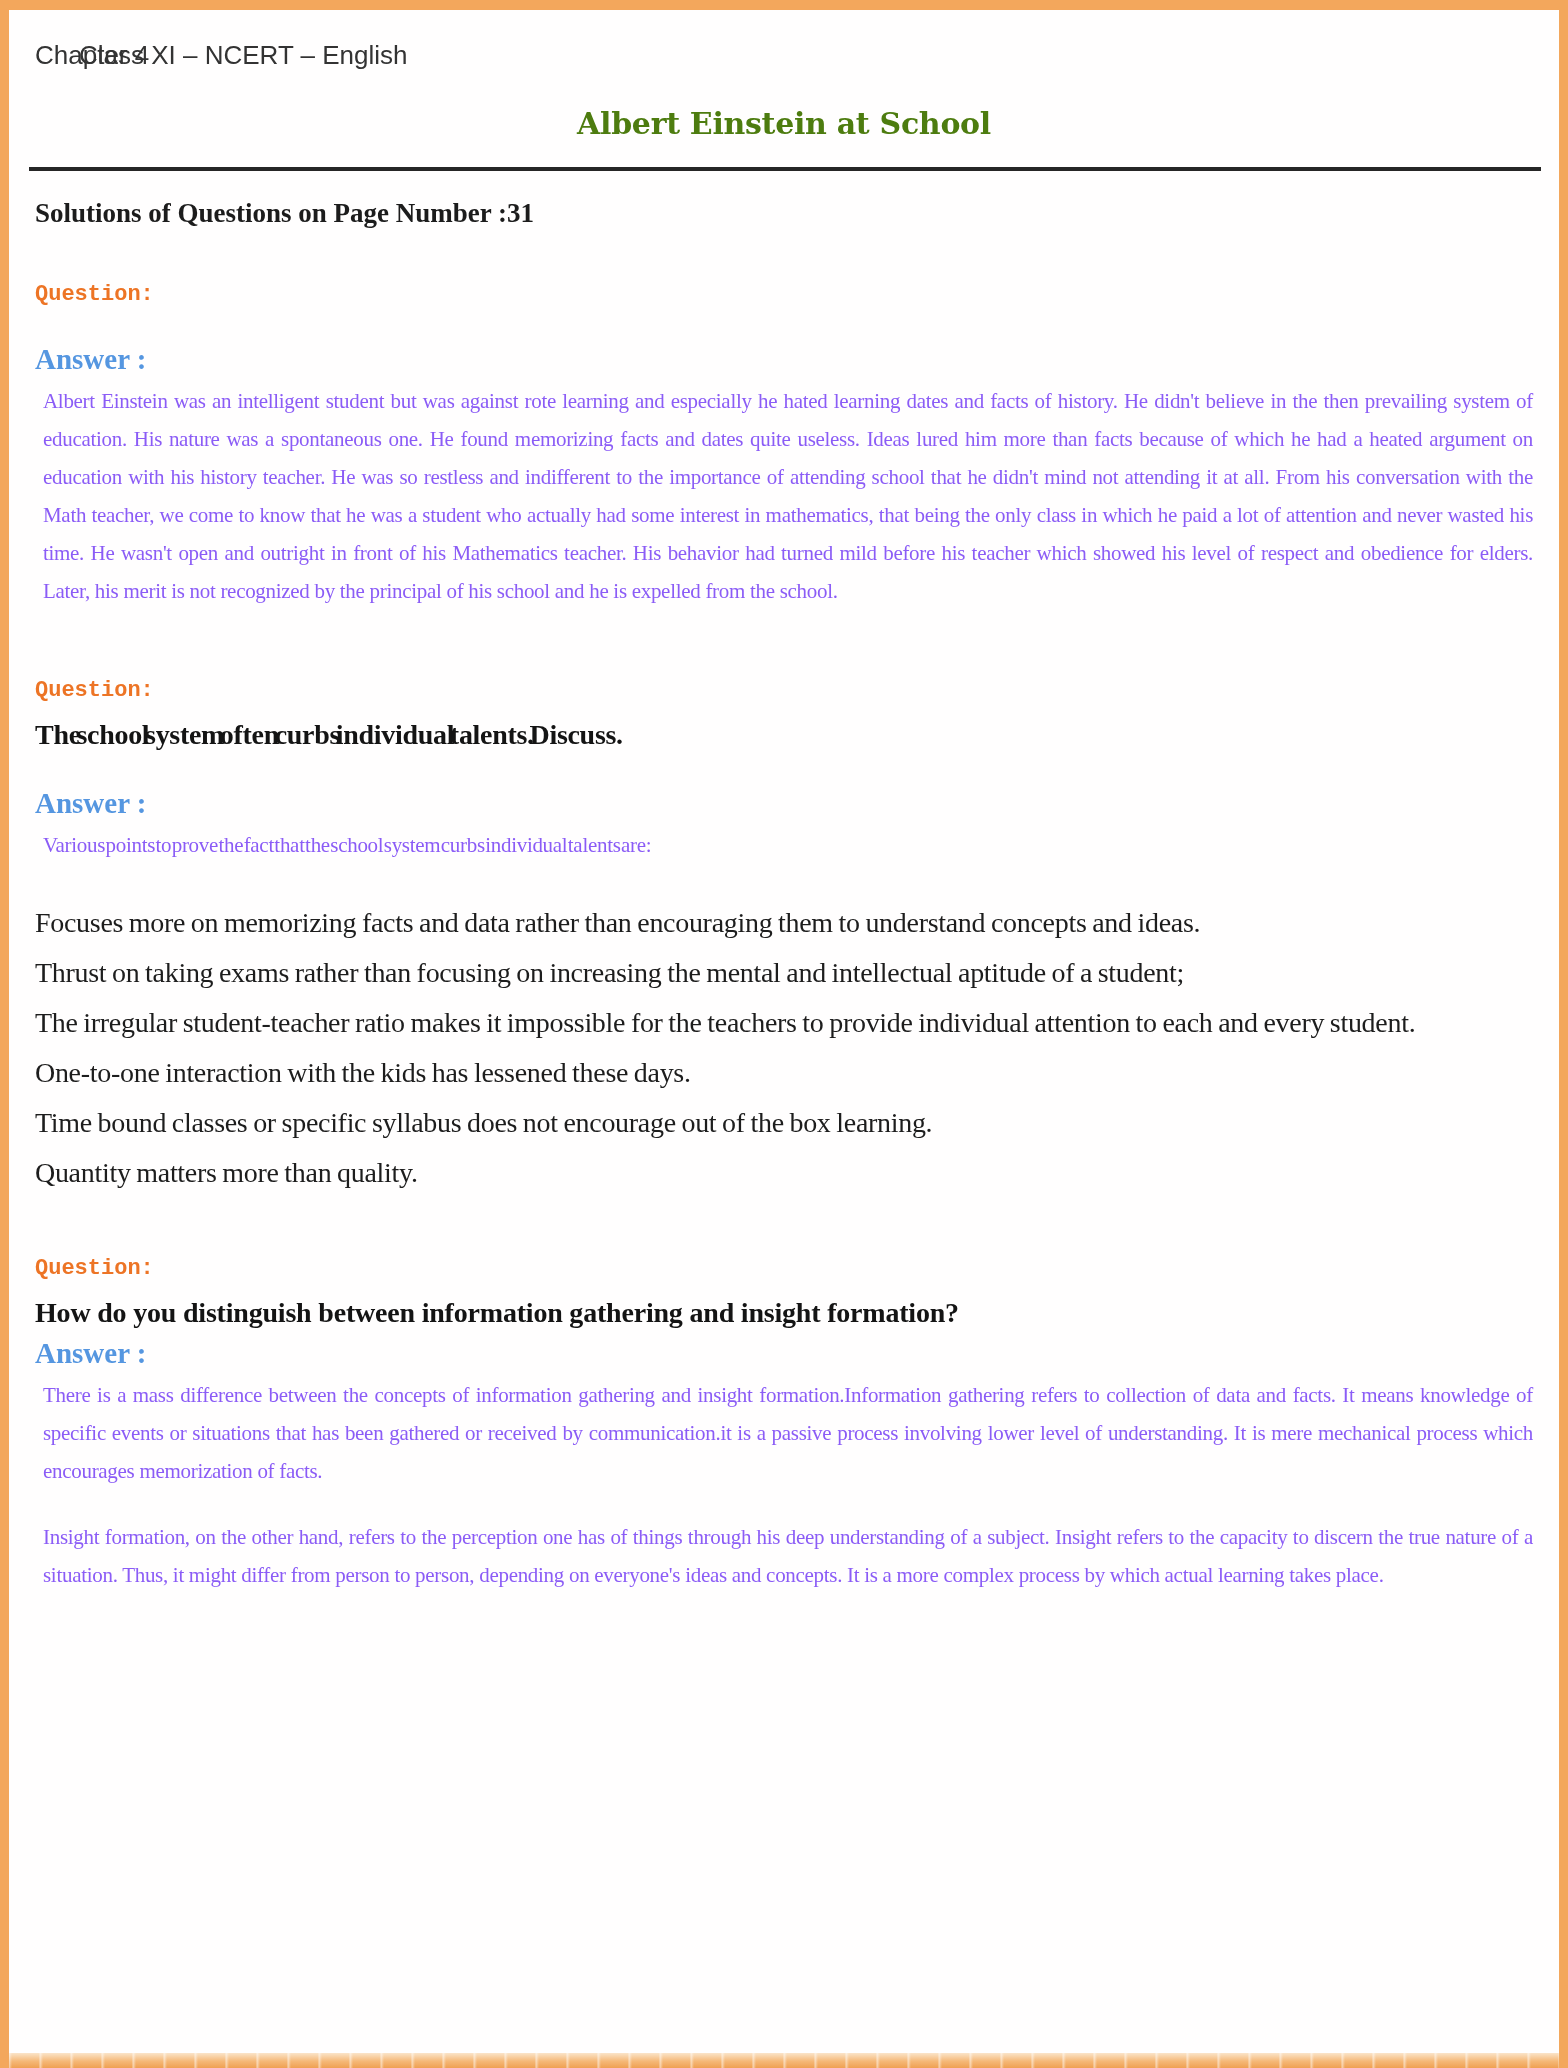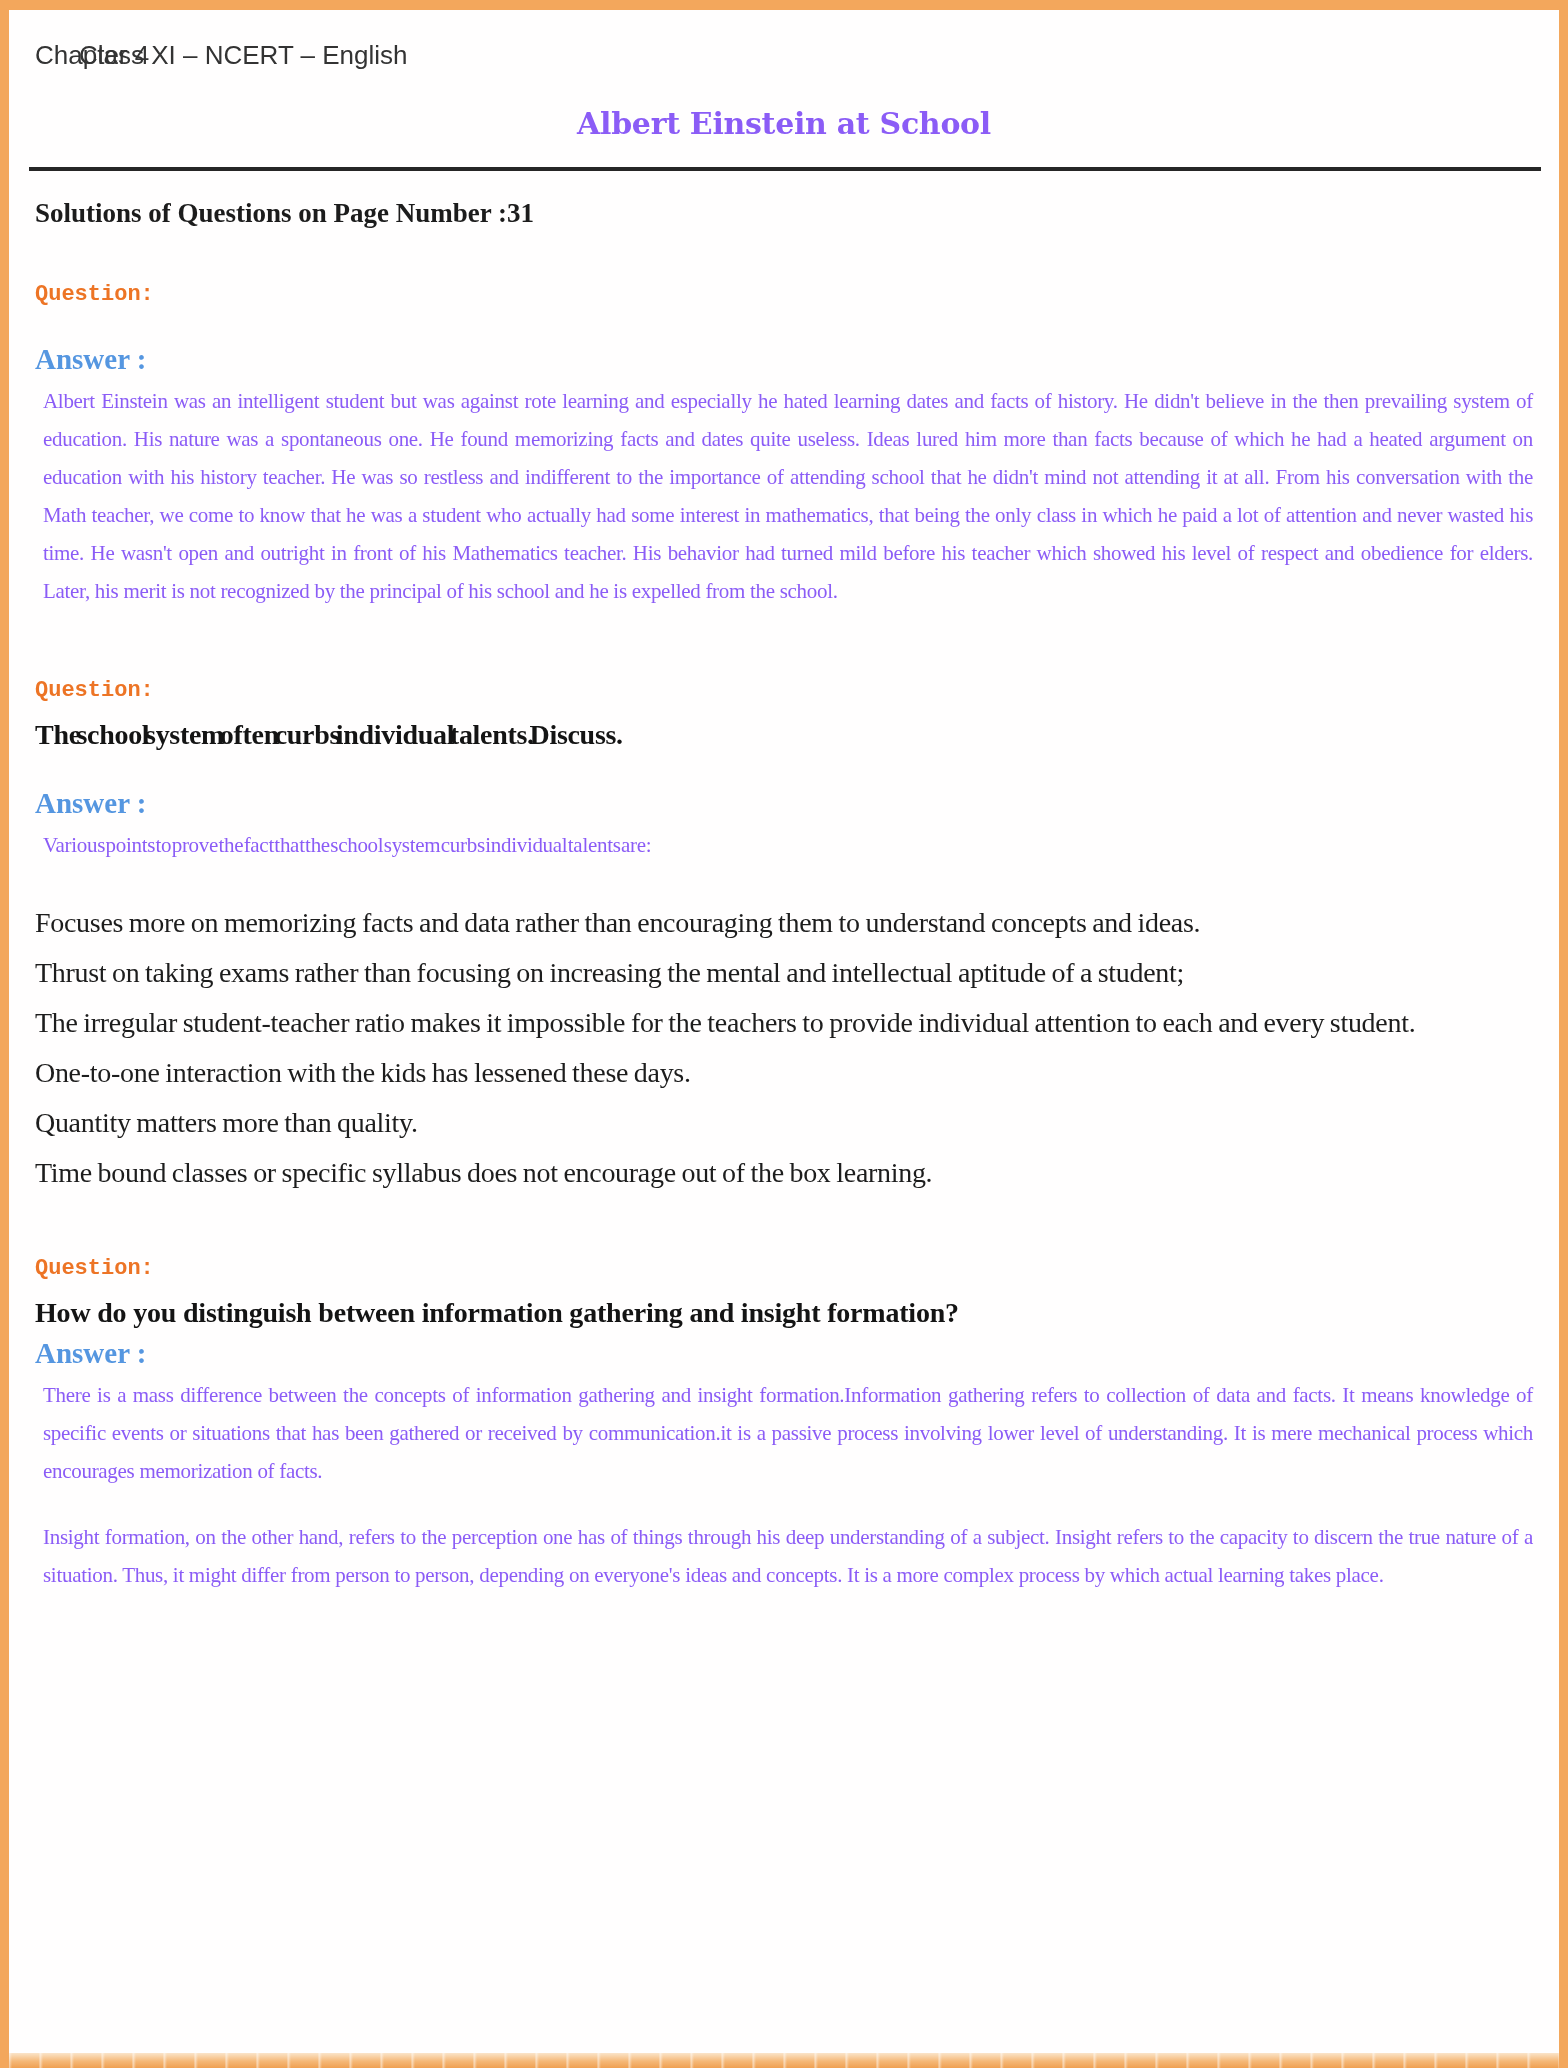--- a/index.html
+++ b/index.html
@@ -31,21 +31,21 @@
   .hdr-left { position:absolute; left:44px; top:30px; }
   .hdr-center { position:absolute; left:0; right:0; top:30px; }
 
   .title {
     margin:30px 0 0 0;
     text-align:center;
     font-family:"DejaVu Serif", serif;
     font-weight:bold;
     font-size:30px;
     letter-spacing:-0.3px;
-    color:#8b5cf6;
+    color:#4d7c0f;
   }
 
   .rule {
     height:4px;
     background:#262626;
     margin:26px -8px 0 -6px;
   }
 
   
   .intro {
@@ -148,22 +148,22 @@
     <section>
       <div class="q-label mt-qlabel-2">Question:</div>
       <p class="q-text squeeze-hard">The school system often curbs individual talents. Discuss.</p>
       <div class="a-label mt-alabel-2">Answer :</div>
       <p class="a-text squeeze">Various points to prove the fact that the school system curbs individual talents are:</p>
       <div class="points">
         <div class="point">Focuses more on memorizing facts and data rather than encouraging them to understand concepts and ideas.</div>
         <div class="point">Thrust on taking exams rather than focusing on increasing the mental and intellectual aptitude of a student;</div>
         <div class="point">The irregular student-teacher ratio makes it impossible for the teachers to provide individual attention to each and every student.</div>
         <div class="point">One-to-one interaction with the kids has lessened these days.</div>
+        <div class="point">Time bound classes or specific syllabus does not encourage out of the box learning.</div>
         <div class="point">Quantity matters more than quality.</div>
-        <div class="point">Time bound classes or specific syllabus does not encourage out of the box learning.</div>
       </div>
     </section>
 
     <section>
       <div class="q-label mt-qlabel-3">Question:</div>
       <p class="q-text">How do you distinguish between information gathering and insight formation?</p>
       <div class="a-label mt-alabel-3">Answer :</div>
       <p class="a-text">There is a mass difference between the concepts of information gathering and insight formation.Information gathering refers to collection of data and facts. It means knowledge of specific events or situations that has been gathered or received by communication.it is a passive process involving lower level of understanding. It is mere mechanical process which encourages memorization of facts.</p>
       <p class="a-text mt-para2">Insight formation, on the other hand, refers to the perception one has of things through his deep understanding of a subject. Insight refers to the capacity to discern the true nature of a situation. Thus, it might differ from person to person, depending on everyone's ideas and concepts. It is a more complex process by which actual learning takes place.</p>
     </section>

